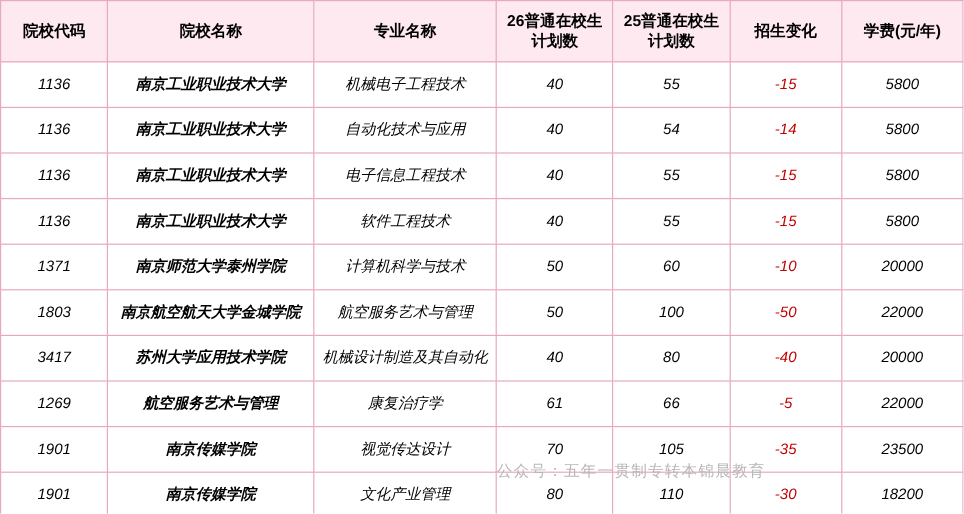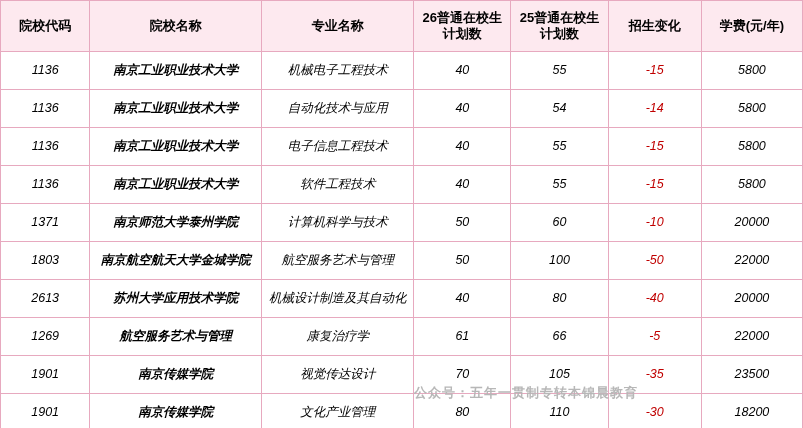--- a/index.html
+++ b/index.html
@@ -61,21 +61,20 @@
   }
   .watermark {
     position: absolute;
     left: 414px;
     top: 384px;
     font-size: 13px;
     color: #b7b7b7;
     letter-spacing: 1px;
     pointer-events: none;
     white-space: nowrap;
-    font-weight: bold;
   }
 </style>
 </head>
 <body>
 
 <table class="data-table">
   <thead>
     <tr>
       <th style="width:10.5%">院校代码</th>
       <th style="width:21%">院校名称</th>
@@ -135,21 +134,21 @@
     <tr>
       <td class="col-code">1803</td>
       <td class="col-school">南京航空航天大学金城学院</td>
       <td class="col-major">航空服务艺术与管理</td>
       <td>50</td>
       <td>100</td>
       <td class="col-change">-50</td>
       <td class="col-fee">22000</td>
     </tr>
     <tr>
-      <td class="col-code">2613</td>
+      <td class="col-code">3417</td>
       <td class="col-school">苏州大学应用技术学院</td>
       <td class="col-major">机械设计制造及其自动化</td>
       <td>40</td>
       <td>80</td>
       <td class="col-change">-40</td>
       <td class="col-fee">20000</td>
     </tr>
     <tr>
       <td class="col-code">1269</td>
       <td class="col-school">航空服务艺术与管理</td>

